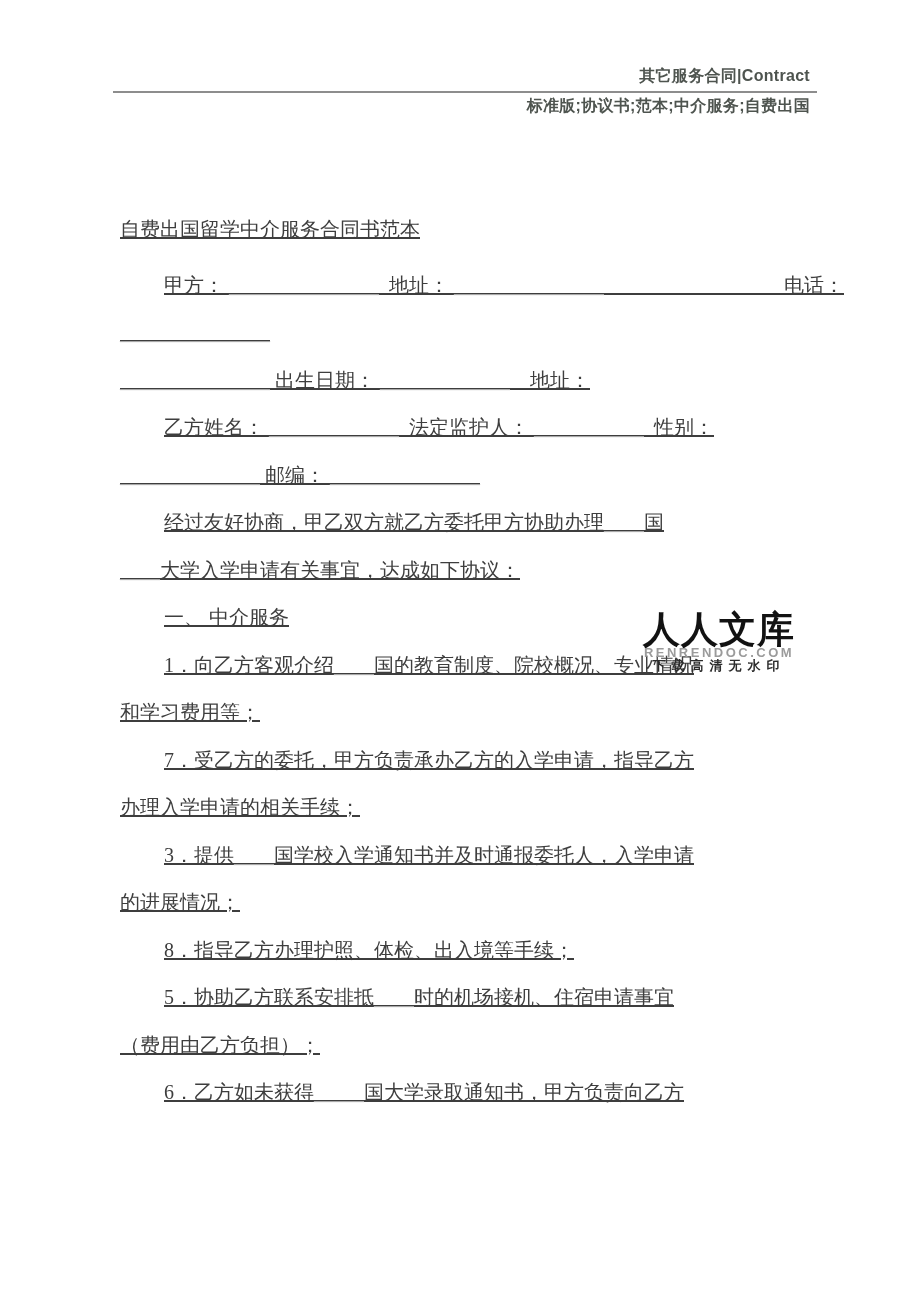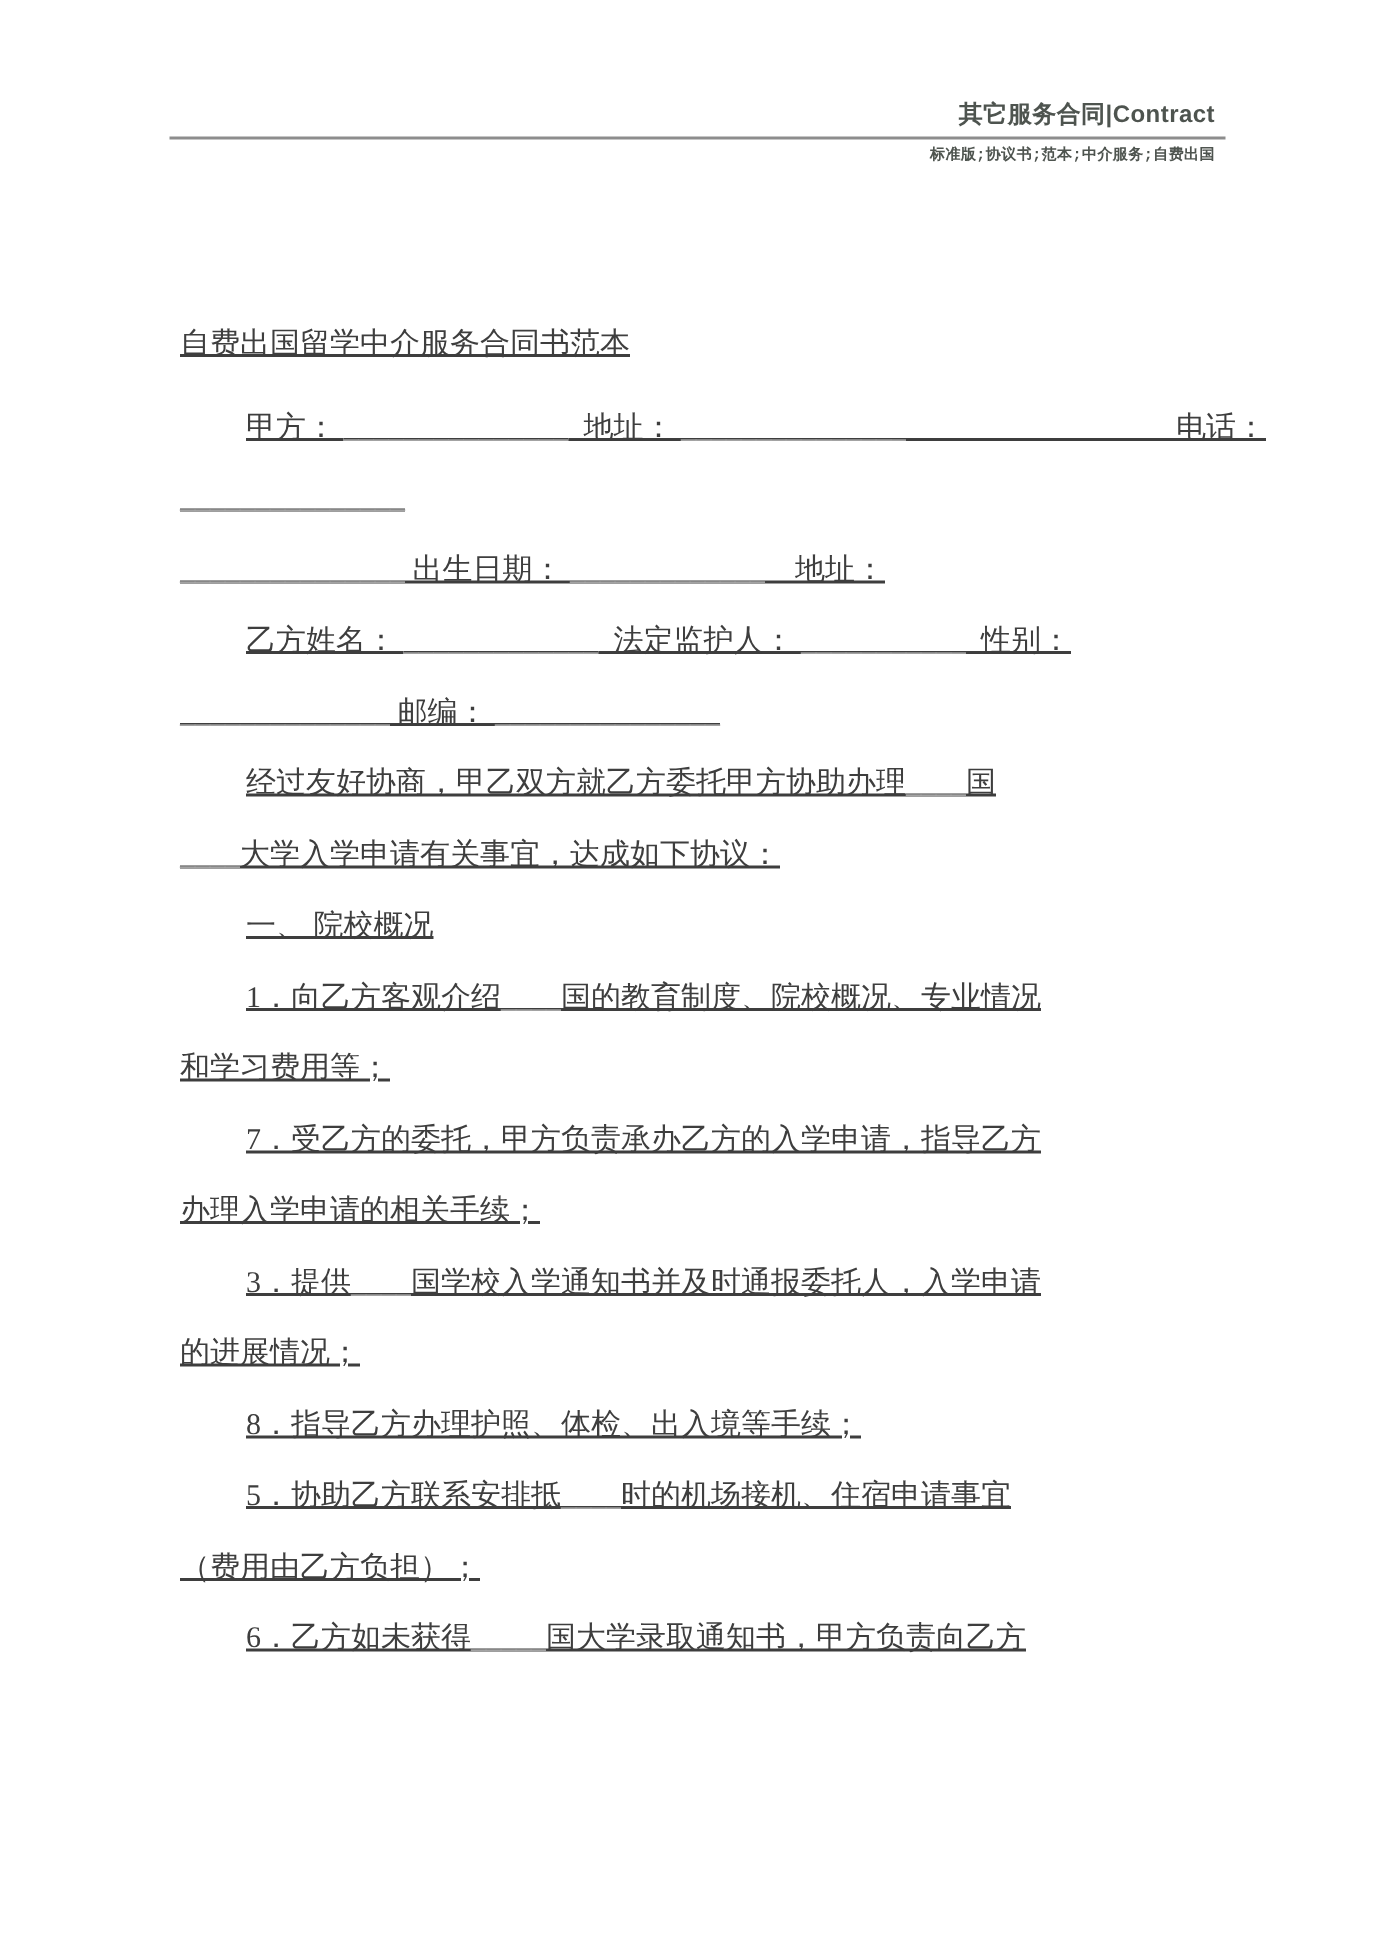--- a/index.html
+++ b/index.html
@@ -14,22 +14,22 @@
     font-family:"Liberation Sans","DejaVu Sans",sans-serif;
     font-weight:bold; font-size:16px; color:#4e544f; letter-spacing:0.3px;
     white-space:nowrap;
   }
   .hdr-rule {
     position:absolute; top:91px; left:113px; width:704px; height:2px;
     background:#8d8d8d;
   }
   .hdr-tags {
     position:absolute; top:96px; right:110px;
-    font-family:Liberation Mono, monospace;
-    font-weight:bold; font-size:10px; color:#4e544f; letter-spacing:0.3px;
+    font-family:Liberation Sans, sans-serif;
+    font-weight:bold; font-size:16px; color:#4e544f; letter-spacing:0.3px;
     white-space:nowrap;
   }
 
   
   .doc-body {
     position:absolute; left:120px; top:206px; width:694px;
     font-size:20px; color:#3e3e3e; z-index:1;
   }
   .line {
     height:47.5px; line-height:47.5px;
@@ -78,32 +78,37 @@
   <div class="doc-body">
     <div class="line doc-title">自费出国留学中介服务合同书范本</div>
     <div>
         <div class="line indent">甲方： <span class="blank">_______________</span>  地址： <span class="blank">_______________</span>                                    电话：</div>
         <div class="line"><span class="blank">_______________</span></div>
         <div class="line"><span class="blank">_______________</span> 出生日期： <span class="blank">_____________</span>    地址：</div>
         <div class="line indent">乙方姓名： <span class="blank">_____________</span>  法定监护人： <span class="blank">___________</span>  性别：</div>
         <div class="line"><span class="blank">______________</span> 邮编： <span class="blank">_______________</span></div>
         <div class="line indent">经过友好协商，甲乙双方就乙方委托甲方协助办理<span class="blank">____</span>国</div>
         <div class="line"><span class="blank">____</span>大学入学申请有关事宜，达成如下协议：</div>
-        <div class="line indent">一、 院校概况</div>
+        <div class="line indent">一、 中介服务</div>
         <div class="line indent">1．向乙方客观介绍<span class="blank">____</span>国的教育制度、院校概况、专业情况</div>
         <div class="line">和学习费用等；</div>
         <div class="line indent">7．受乙方的委托，甲方负责承办乙方的入学申请，指导乙方</div>
         <div class="line">办理入学申请的相关手续；</div>
         <div class="line indent">3．提供<span class="blank">____</span>国学校入学通知书并及时通报委托人，入学申请</div>
         <div class="line">的进展情况；</div>
         <div class="line indent">8．指导乙方办理护照、体检、出入境等手续；</div>
         <div class="line indent">5．协助乙方联系安排抵<span class="blank">____</span>时的机场接机、住宿申请事宜</div>
         <div class="line">（费用由乙方负担）；</div>
         <div class="line indent">6．乙方如未获得<span class="blank">_____</span>国大学录取通知书，甲方负责向乙方</div>
       </div>
   </div>
 
+  <div class="watermark">
+    <div class="wm-brand">人人文库</div>
+    <div class="wm-domain">RENRENDOC.COM</div>
+    <div class="wm-tagline">下载高清无水印</div>
+  </div>
 
   <div class="page-footer">
     <span>第 1 页</span>
   </div>
 
 </div>
 
 </body></html>

